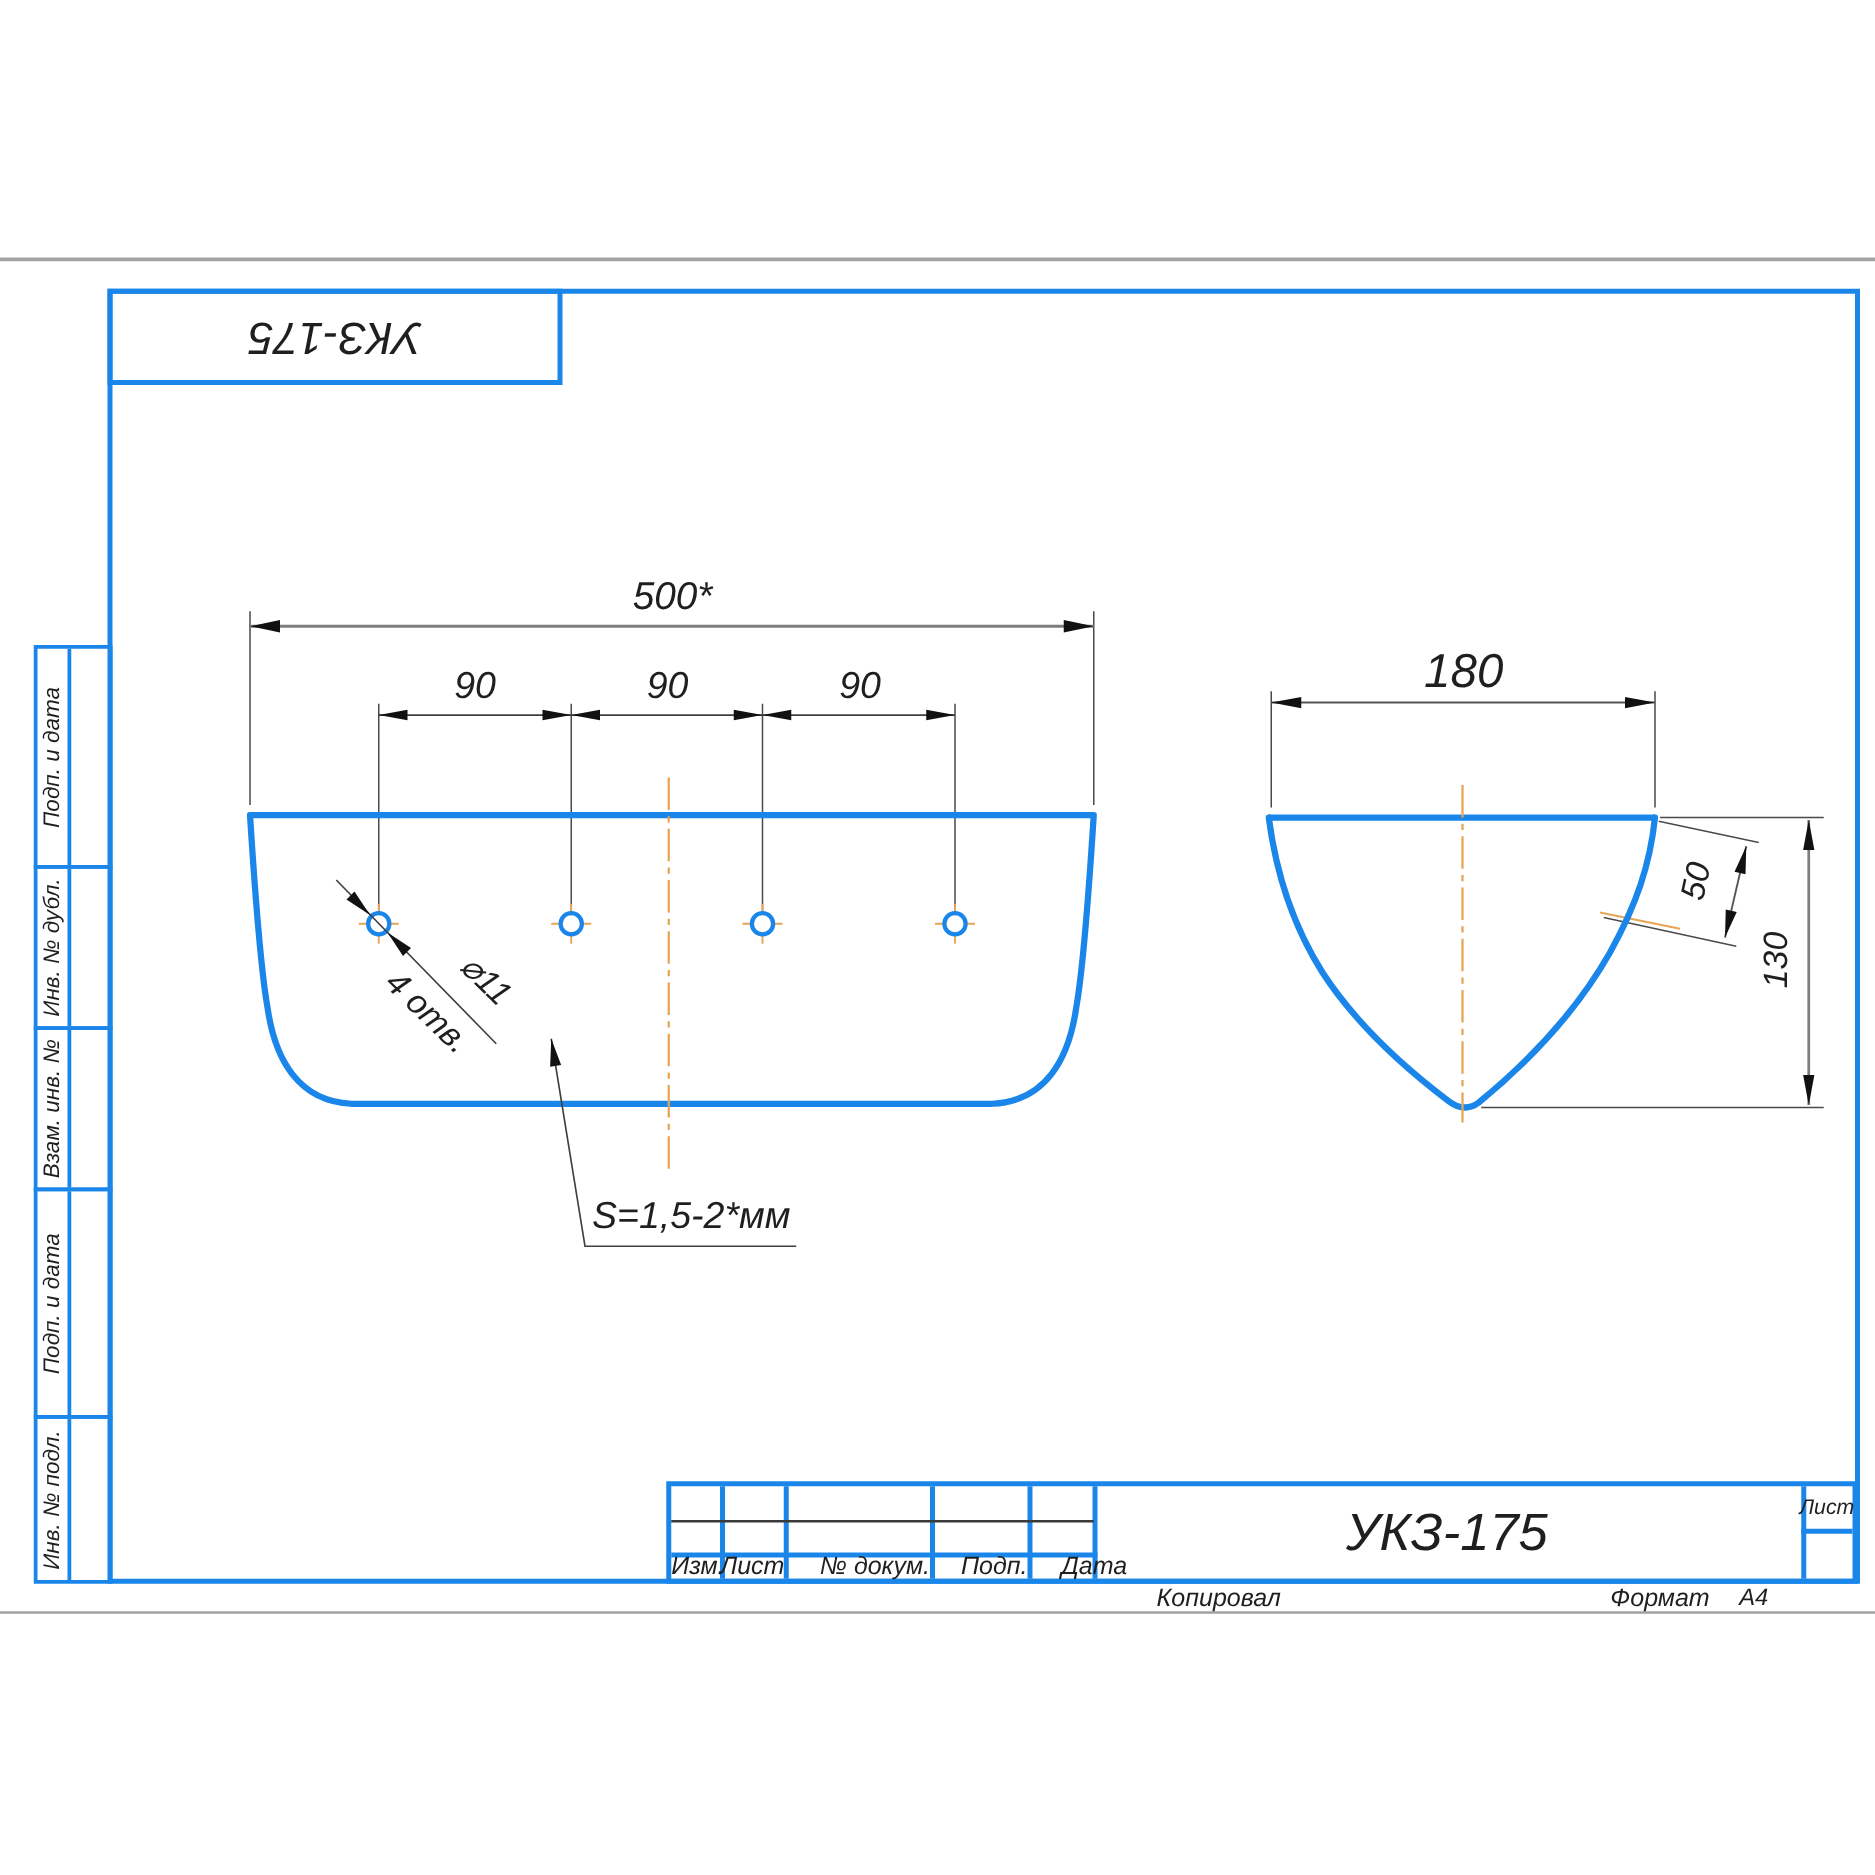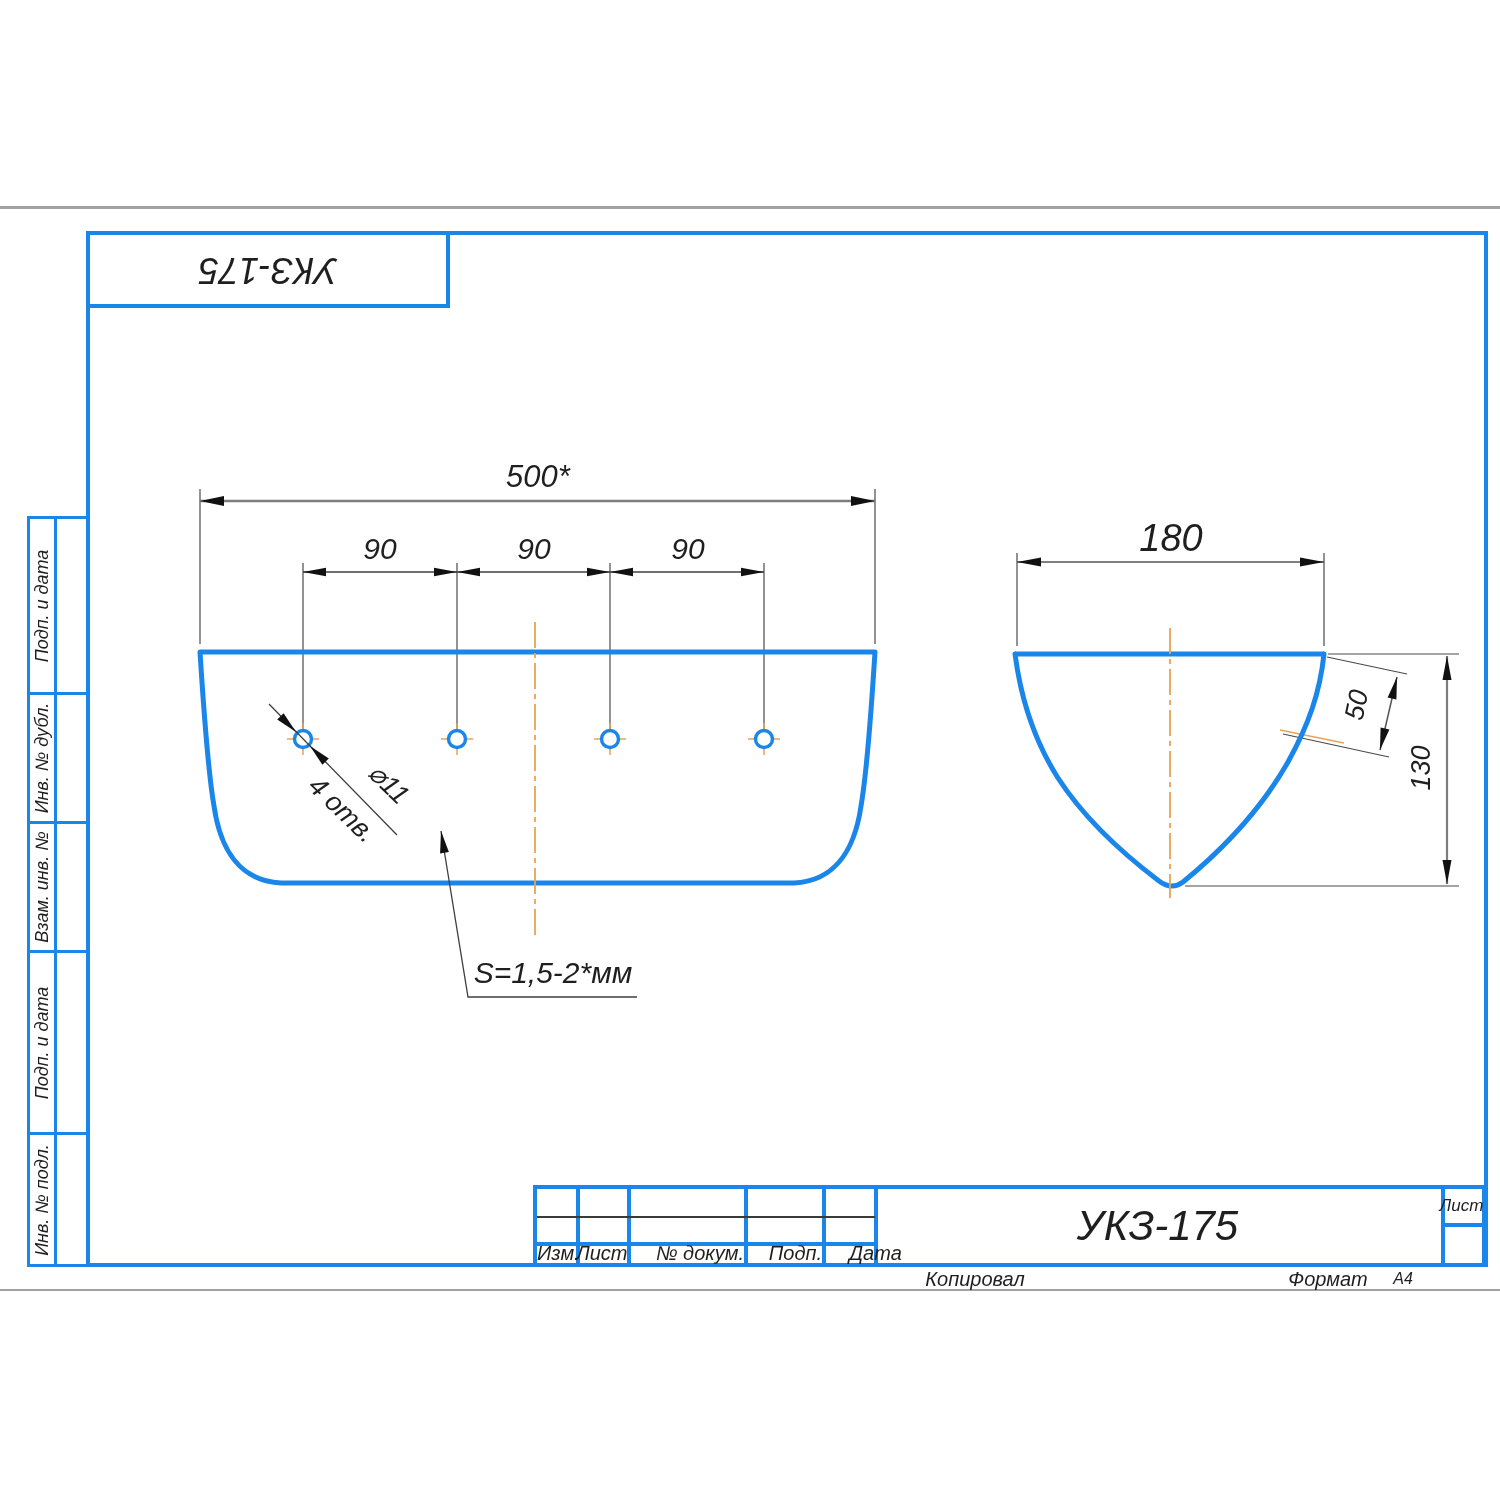--- a/index.html
+++ b/index.html
@@ -205,13 +205,13 @@
   <span class="col-lab" style="left:39px;width:51px;">Лист</span>
   <span class="col-lab" style="left:90px;width:117px;">№ докум.</span>
   <span class="col-lab" style="left:207px;width:78px;">Подп.</span>
   <span class="col-lab" style="left:285px;width:52px;margin-left:27px;">Дата</span>
   <div class="doc-num">УКЗ-175</div>
   <div class="sheet-lab">Лист</div>
 </div>
 
 <span class="txt" style="left:975px;top:1279px;font-size:20px;">Копировал</span>
 <span class="txt" style="left:1328px;top:1279px;font-size:20px;">Формат</span>
-<span class="txt" style="left:1403px;top:1279px;font-size:16px;">А4</span>
+<span class="txt" style="left:1403px;top:1279px;font-size:19px;">А4</span>
 
 </body></html>

